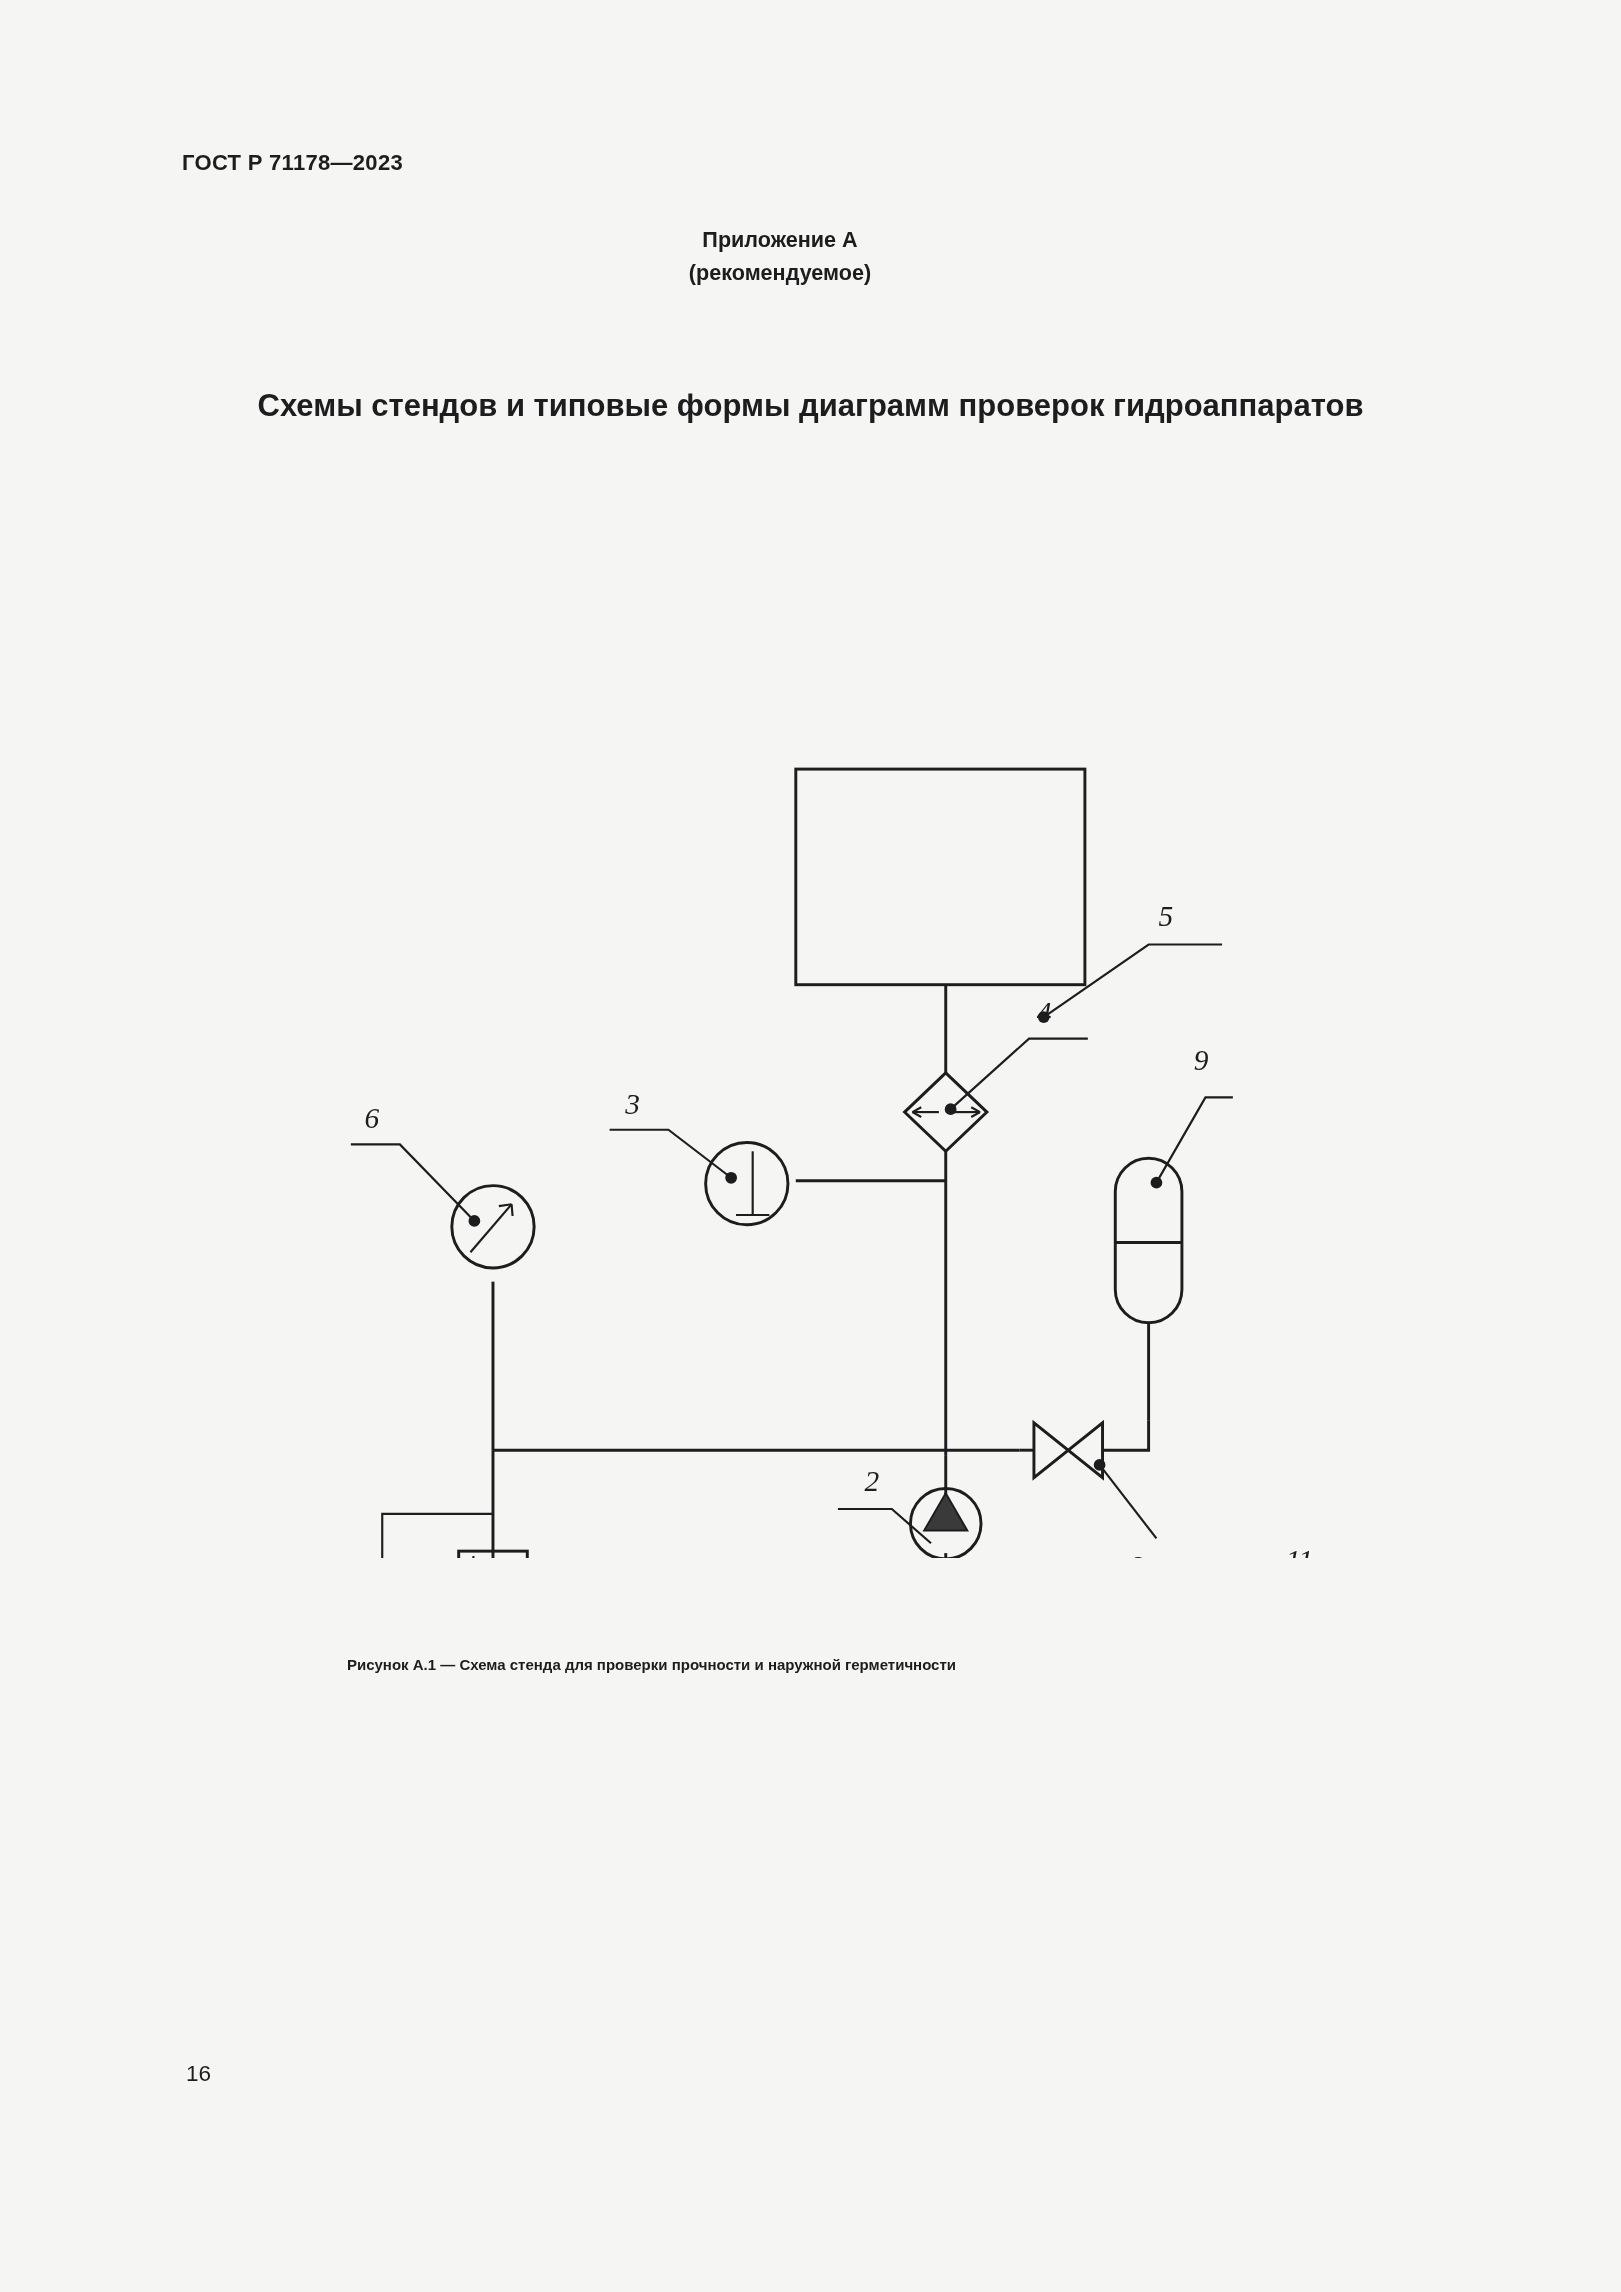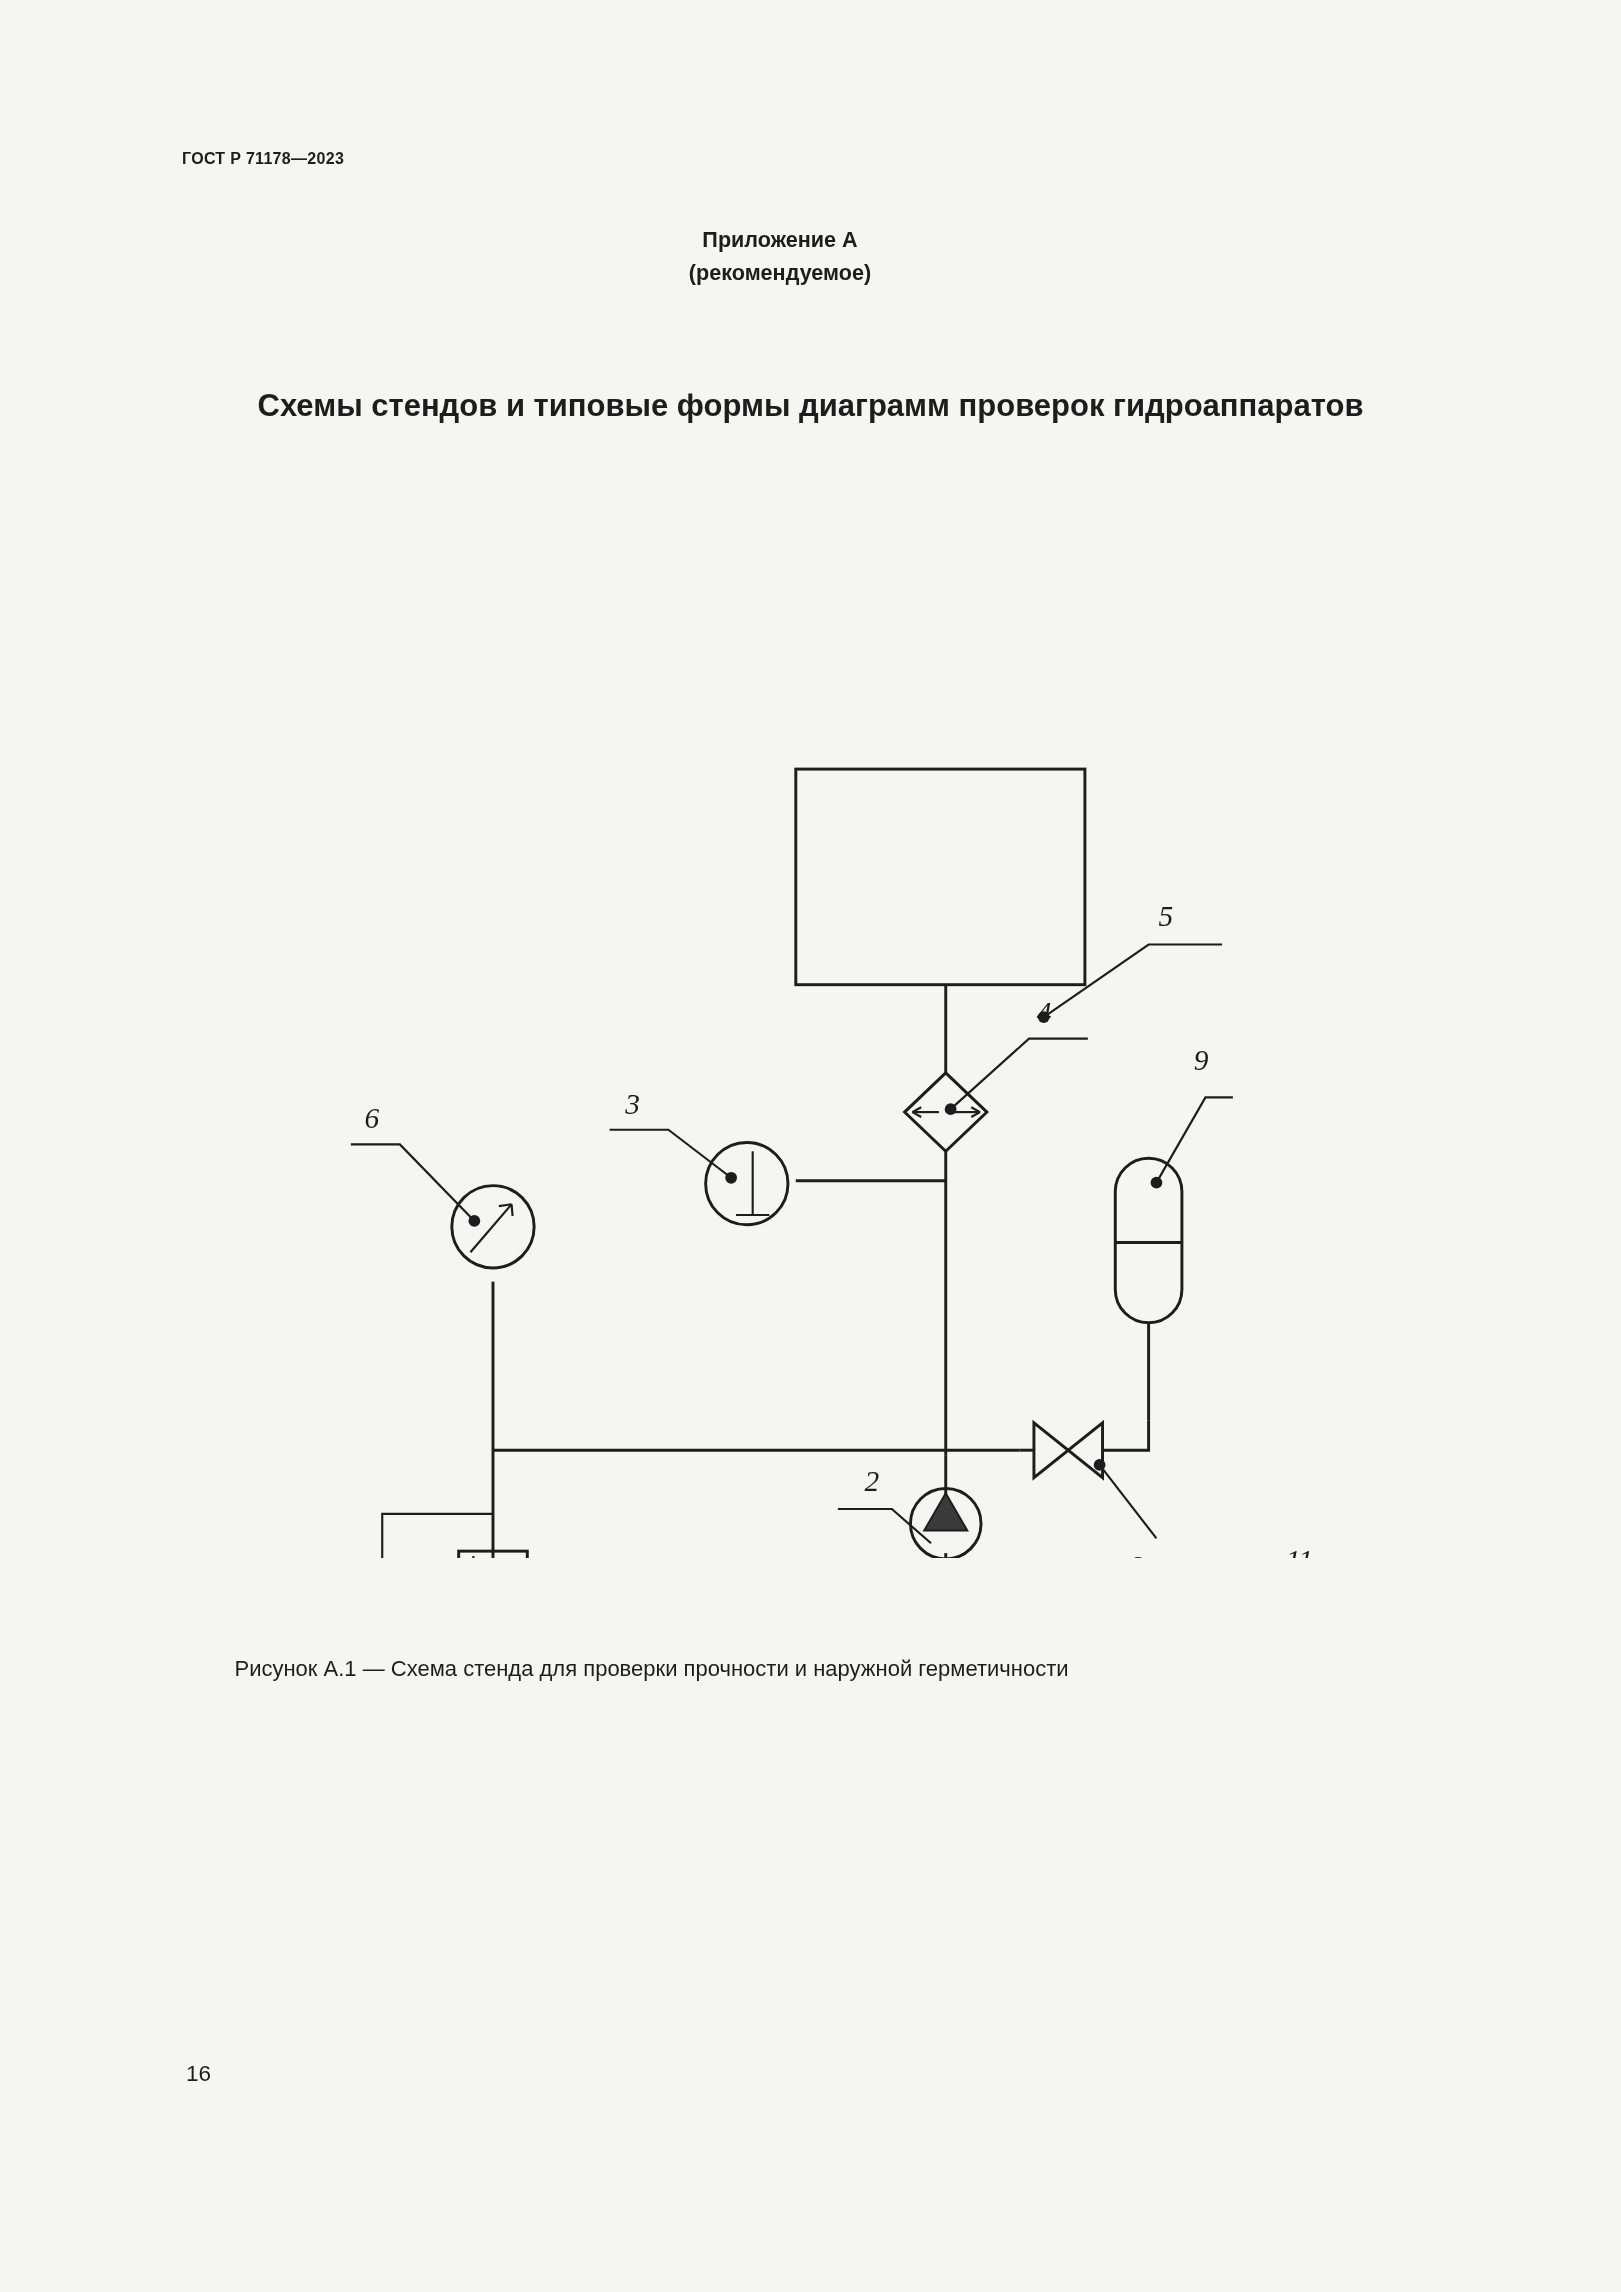--- a/index.html
+++ b/index.html
@@ -13,21 +13,21 @@
     height: 2293px;
     background: #f5f5f4;
     font-family: "Liberation Sans", sans-serif;
     color: #1d1d1d;
     overflow: hidden;
   }
   .std-header {
     position: absolute;
     left: 182px;
     top: 150px;
-    font-size: 16px;
+    font-size: 22px;
     font-weight: bold;
     letter-spacing: 0.3px;
     white-space: nowrap;
   }
   .appendix-block {
     position: absolute;
     left: 0;
     top: 223px;
     width: 1560px;
     text-align: center;
@@ -60,21 +60,22 @@
     text-align: center;
     font-size: 20px;
     line-height: 30px;
   }
   .caption {
     position: absolute;
     left: 0;
     top: 1656px;
     width: 1303px;
     text-align: center;
-    font-size: 22px;
+    font-size: 15px;
+    font-weight: bold;
   }
   .page-number {
     position: absolute;
     left: 186px;
     top: 2061px;
     font-size: 22.5px;
   }
   svg { display: block; }
   .ln { stroke: #1d1d1d; stroke-width: 3; fill: none; }
   .ln-thin { stroke: #1d1d1d; stroke-width: 2.2; fill: none; }

